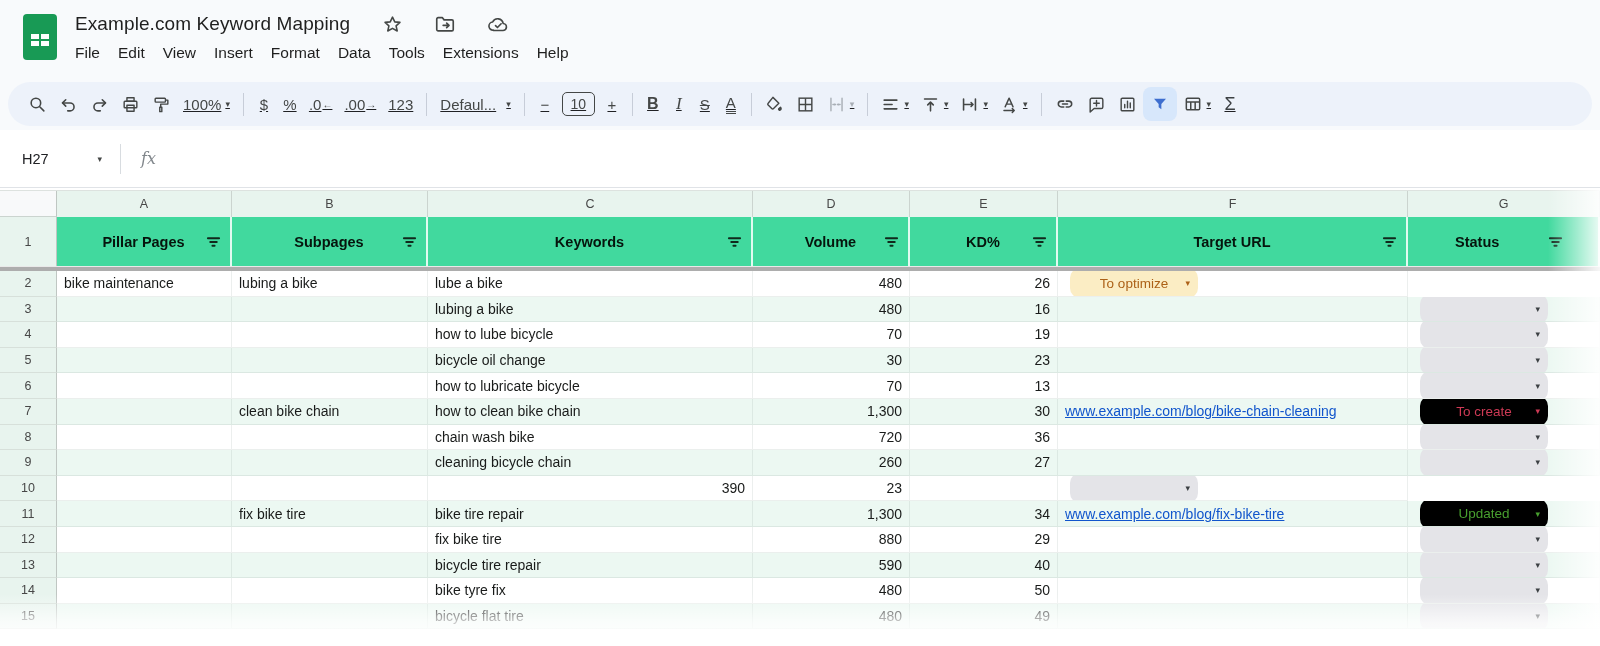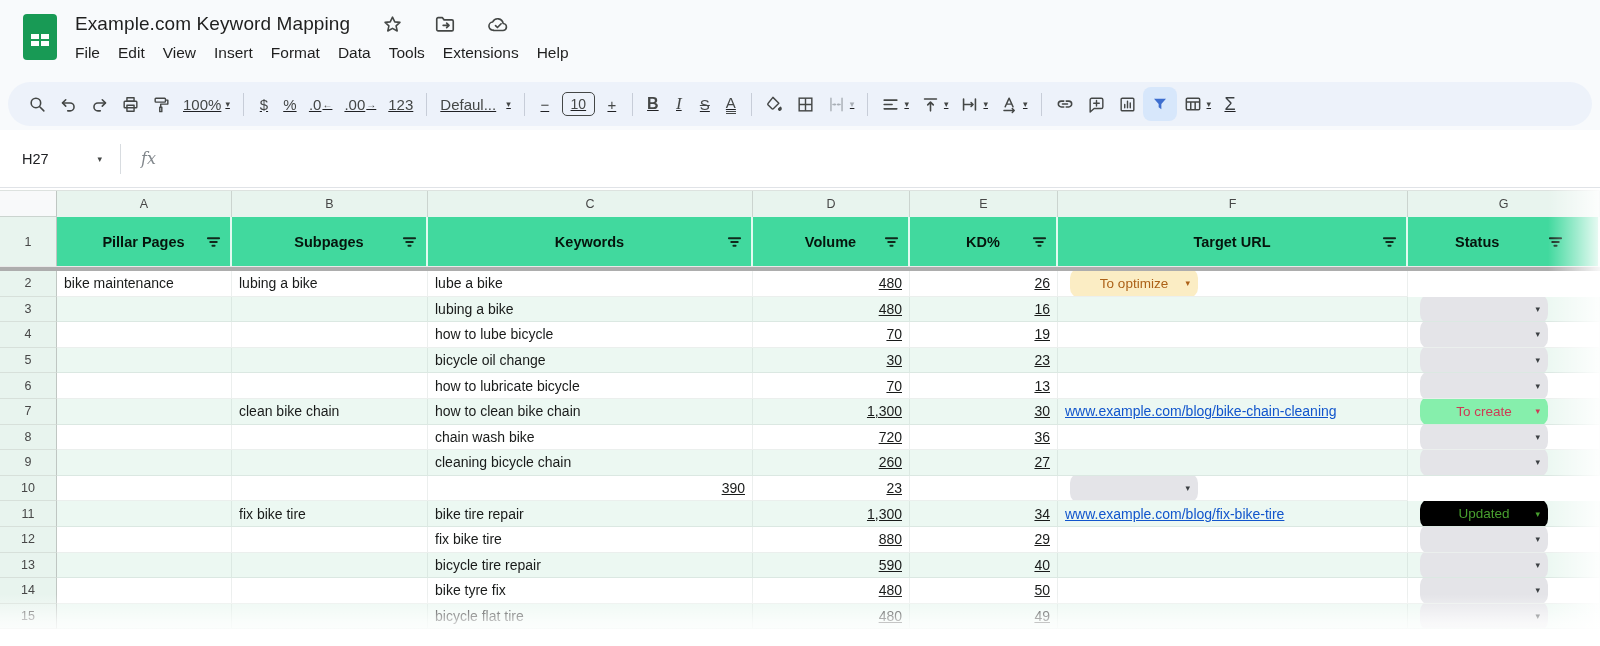--- a/index.html
+++ b/index.html
@@ -68,28 +68,28 @@
   .freeze-sep { position:absolute; top:78px; left:0; width:100%; height:5px; background:#ADADAD;
                 border-top:1px solid #E9E9E9; }
   .rows { position:absolute; top:83px; left:0; width:100%; }
   .row { height:25.6px; }
   .rn { background:#E8F4EE; border-right:1px solid #BFC6C2; border-bottom:1px solid #D7E0DA;
         display:flex; align-items:center; justify-content:center; font-size:12.5px; color:#474747; cursor:pointer; }
   .cell { border-right:1px solid rgba(110,135,122,.12); border-bottom:1px solid rgba(110,135,122,.13);
           font-size:14px; color:#191B1A; display:flex; align-items:center; padding:0 7px;
           white-space:nowrap; overflow:hidden; background:#fff; cursor:cell; }
   .r-band .cell { background:#ECF8F2; }
-  .num { justify-content:flex-end;text-decoration:underline; }
+  .num { justify-content:flex-end; }
   .link { color:#1155CC; text-decoration:underline; cursor:pointer; }
   .cg { padding:0; }
   .chip { height:30px; width:128px; margin-left:12px; border-radius:10px; position:relative;
           display:flex; align-items:center; justify-content:center; font-size:13.5px; cursor:pointer; }
   .chip-caret { position:absolute; right:8px; font-size:9px; }
   .chip--optimize { background:#FBEDC4; color:#AC6117; }
-  .chip--create   { background:#86efac; color:#CE3A55; }
+  .chip--create   { background:#000000; color:#CE3A55; }
   .chip--updated  { background:#000000; color:#48A02F; }
   .chip--empty    { background:#E4E4E8; color:#3C4043; }
   .fade-bottom { position:absolute; left:0; right:0; bottom:0; height:52px; pointer-events:none; z-index:6;
                  background:linear-gradient(to bottom, rgba(255,255,255,0) 0%, rgba(255,255,255,.75) 55%, #fff 95%); }
   .fade-right { position:absolute; top:0; right:0; bottom:0; width:52px; pointer-events:none; z-index:6;
                 background:linear-gradient(to right, rgba(255,255,255,0), rgba(255,255,255,.9)); }
 </style>
 </head>
 <body>
 

